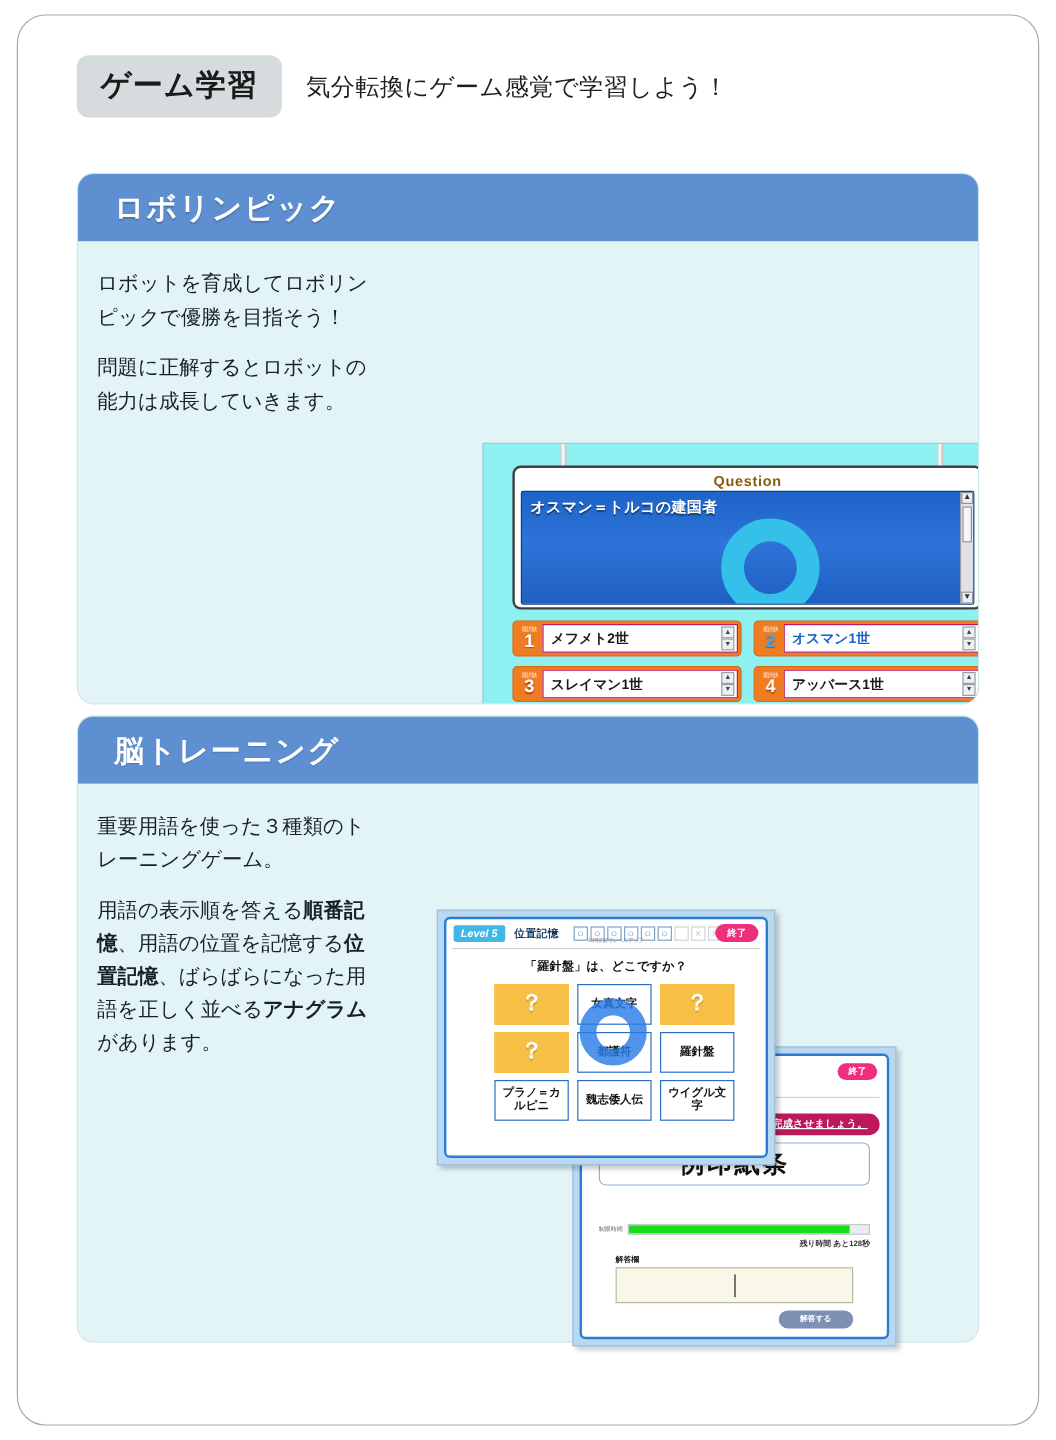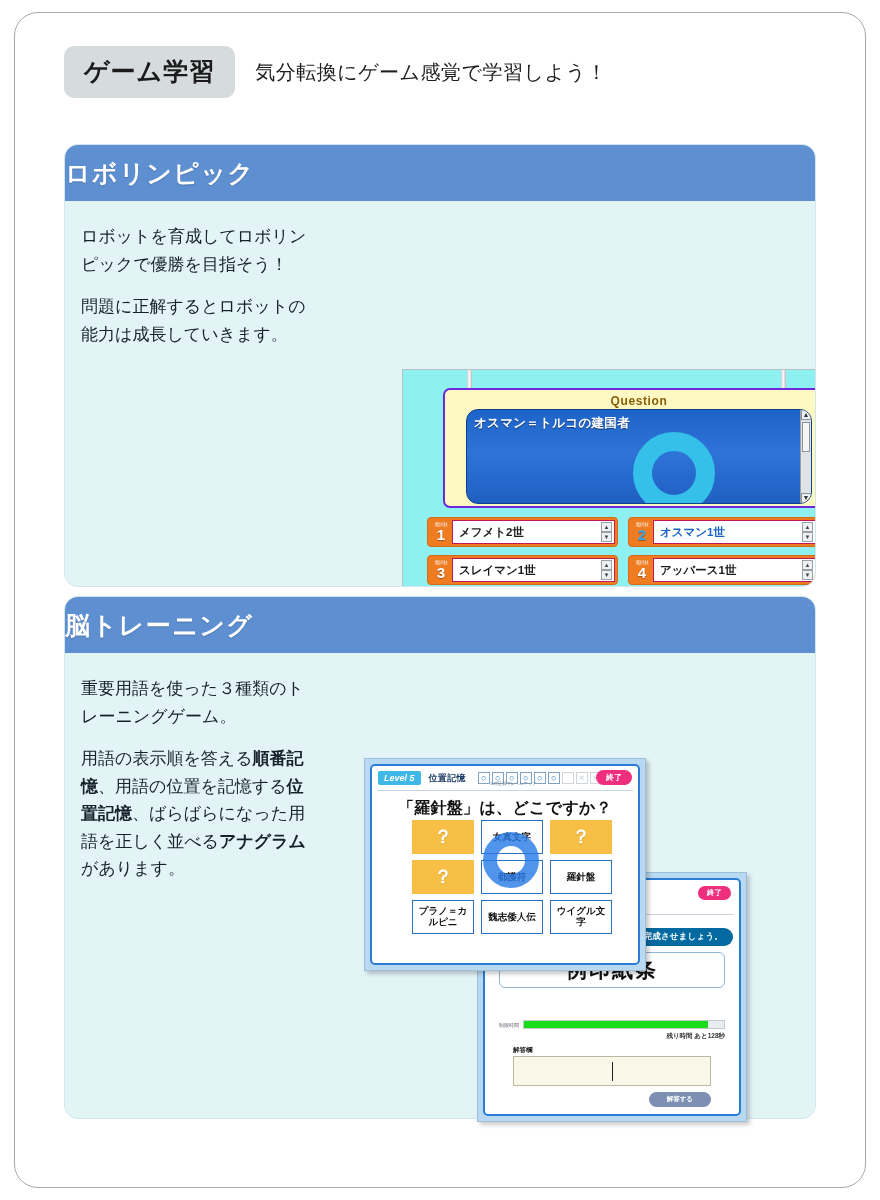--- a/index.html
+++ b/index.html
@@ -59,20 +59,21 @@
     overflow: hidden;
   }
   #card-robo { top: 144px; height: 443px; }
   #card-brain { top: 596px; height: 523px; }
 
   .card-header {
     height: 56px;
     background: #5d8fd1;
     display: flex;
     align-items: center;
+    padding-left: 30px;
   }
   .card-header-title {
     color: #ffffff;
     font-size: 25px;
     font-weight: bold;
     letter-spacing: 1.5px;
     text-shadow: 0 1px 1px rgba(0,0,0,.18);
   }
   .card-body { position: relative; padding: 22px 16px; }
 
@@ -97,40 +98,40 @@
   }
   .string {
     position: absolute; top: 0; width: 5px; height: 20px;
     background: linear-gradient(90deg,#c9ccce,#fdfdfd 45%,#b8bcbe);
   }
   .string.s1 { left: 64px; }
   .string.s2 { left: 378px; }
 
   .qbox {
     position: absolute;
-    left: 40px; top: 18px;
+    left: 24px; top: 18px;
     width: 392px; height: 120px;
-    background: #fef9c3;
-    border: 2px solid #6d28d9;
+    background: #ffffff;
+    border: 2px solid #404040;
     border-radius: 7px;
     padding: 3px;
   }
   .qbox-title {
     height: 16px; text-align: center;
     font-size: 12px; font-weight: bold;
     color: #8a5c07; letter-spacing: .6px;
     line-height: 16px;
   }
   .qbox-inner {
     position: relative;
     height: 95px;
-    margin: 0 18px;
+    margin: 0 2px;
     background: linear-gradient(180deg,#1e63c7,#2e74d8 45%,#1f5fc2);
     border: 1px solid #0d3f8c;
-    border-radius: 12px;
+    border-radius: 2px;
     overflow: hidden;
   }
   .qtext {
     position: absolute; left: 7px; top: 5px;
     color: #ffffff; font-size: 12.5px; font-weight: bold;
     letter-spacing: .3px;
     text-shadow: 0 1px 1px rgba(0,0,0,.45);
   }
   .q-scrollbar {
     position: absolute; right: 0; top: 0;
@@ -229,24 +230,25 @@
   .bmark.x { color: #e02020; }
   .bb-note { font-size: 4.4px; color: #7a828a; margin-top: 1px; letter-spacing: -.2px; }
   .bb-end {
     position: absolute; right: 8px; top: 6px;
     background: #ef2f7e; color: #fff; font-size: 7.5px; font-weight: bold;
     padding: 2px 9px; border-radius: 9px;
   }
   .bb-rule { border-bottom: 1px solid #c9d4de; margin: 0 6px; }
   .bb-banner {
     position: absolute; right: 6px; top: 48px;
-    background: #0369a1; color: #ffffff;
+    background: #be185d; color: #ffffff;
     font-size: 8.5px; font-weight: bold;
     padding: 3px 10px; border-radius: 9px;
     letter-spacing: .2px;
+    text-decoration: underline;
   }
   .bb-word {
     position: absolute; left: 14px; right: 14px; top: 72px;
     height: 36px;
     border: 1px solid #8fb4d6; border-radius: 6px;
     display: flex; align-items: center; justify-content: center;
     font-size: 21px; font-weight: bold; color: #111; letter-spacing: 2px;
   }
   .bb-timer-row {
     position: absolute; left: 14px; right: 14px; top: 140px;
@@ -315,21 +317,21 @@
     position: absolute; left: 118px; top: 15px;
     font-size: 4.3px; color: #7a828a; letter-spacing: -.2px;
   }
   .bf-end {
     position: absolute; right: 6px; top: 4px;
     background: #ef2f7e; color: #fff; font-size: 8px; font-weight: bold;
     padding: 2px 10px; border-radius: 9px;
   }
   .bf-rule { border-bottom: 1px solid #c9d4de; margin: 0 5px; }
   .bf-question {
-    text-align: center; font-size: 16px; font-weight: bold;
+    text-align: center; font-size: 10px; font-weight: bold;
     color: #111; margin-top: 7px; letter-spacing: .3px;
   }
   .grid3 {
     position: absolute; left: 40px; top: 54px;
     width: 200px;
     display: grid; grid-template-columns: repeat(3, 1fr);
     gap: 6px 7px;
   }
   .cell {
     height: 34px; border: 1px solid #2b6fc0;

